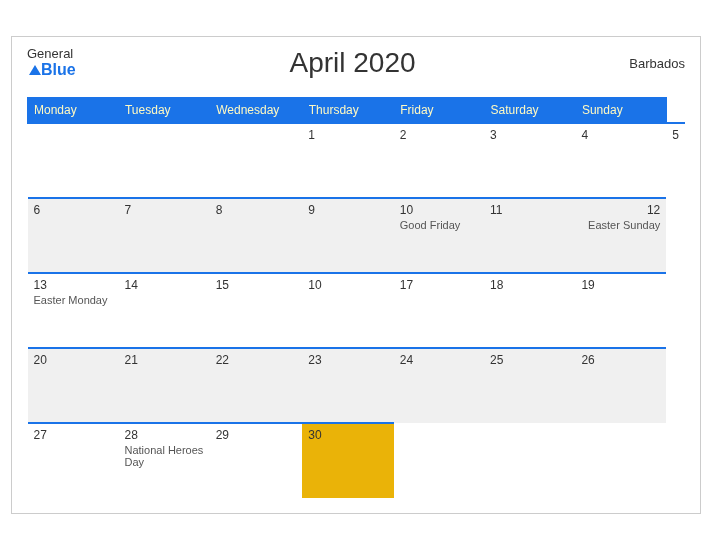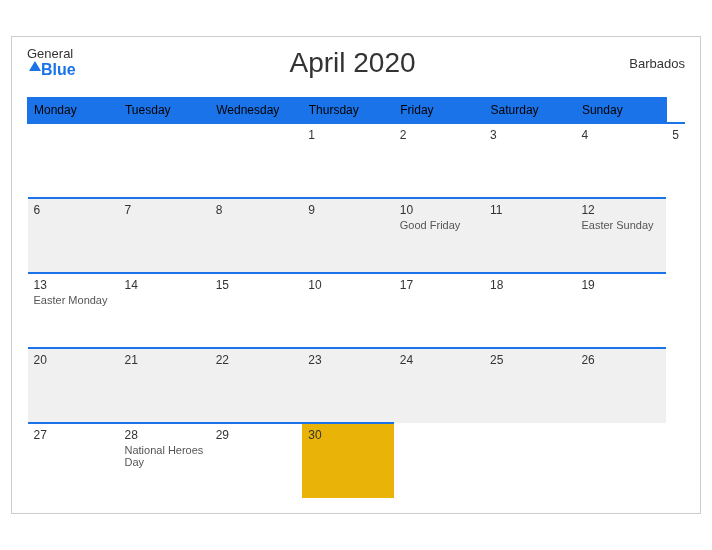--- a/index.html
+++ b/index.html
@@ -56,21 +56,21 @@
     .calendar-country {
       font-size: 13px;
       color: #333;
     }
     .calendar-grid {
       width: 100%;
       border-collapse: collapse;
     }
     .calendar-grid th {
       background: #1a73e8;
-      color: #000000;
+      color: #fef9c3;
       font-size: 12px;
       font-weight: normal;
       padding: 5px 6px;
       text-align: left;
       border: 1px solid #1a73e8;
     }
     .calendar-grid td {
       vertical-align: top;
       width: calc(100% / 7);
       height: 75px;
@@ -100,21 +100,21 @@
       display: block;
     }
   </style>
 </head>
 <body>
 
 <div class="calendar-container">
   <div class="calendar-header">
     <div class="logo">
       <span class="logo-general">General</span>
-      <span style="display:flex;">
+      <span style="display:flex;align-items:center;">
         <span class="logo-triangle"></span>
         <span class="logo-blue">Blue</span>
       </span>
     </div>
     <div class="calendar-title">April 2020</div>
     <div class="calendar-country">Barbados</div>
   </div>
 
   <table class="calendar-grid">
     <thead>
@@ -162,21 +162,21 @@
           <td style="background: rgb(240, 240, 240);">
             <span class="day-number">9</span>
           </td>
           <td style="background: rgb(240, 240, 240);">
             <span class="day-number">10</span>
             <span class="day-event">Good Friday</span>
           </td>
           <td style="background: rgb(240, 240, 240);">
             <span class="day-number">11</span>
           </td>
-          <td style="background: rgb(240, 240, 240);">
+          <td style="background: rgb(240, 240, 240); text-align: right;">
             <span class="day-number">12</span>
             <span class="day-event">Easter Sunday</span>
           </td>
         </tr>
         <tr style="background: rgb(255, 255, 255);">
           <td style="background: rgb(255, 255, 255);">
             <span class="day-number">13</span>
             <span class="day-event">Easter Monday</span>
           </td>
           <td style="background: rgb(255, 255, 255);">

